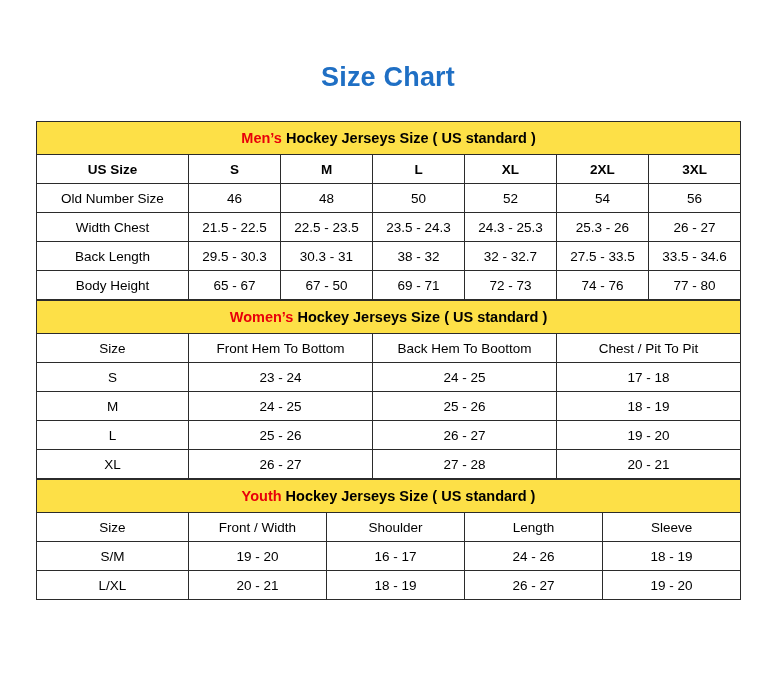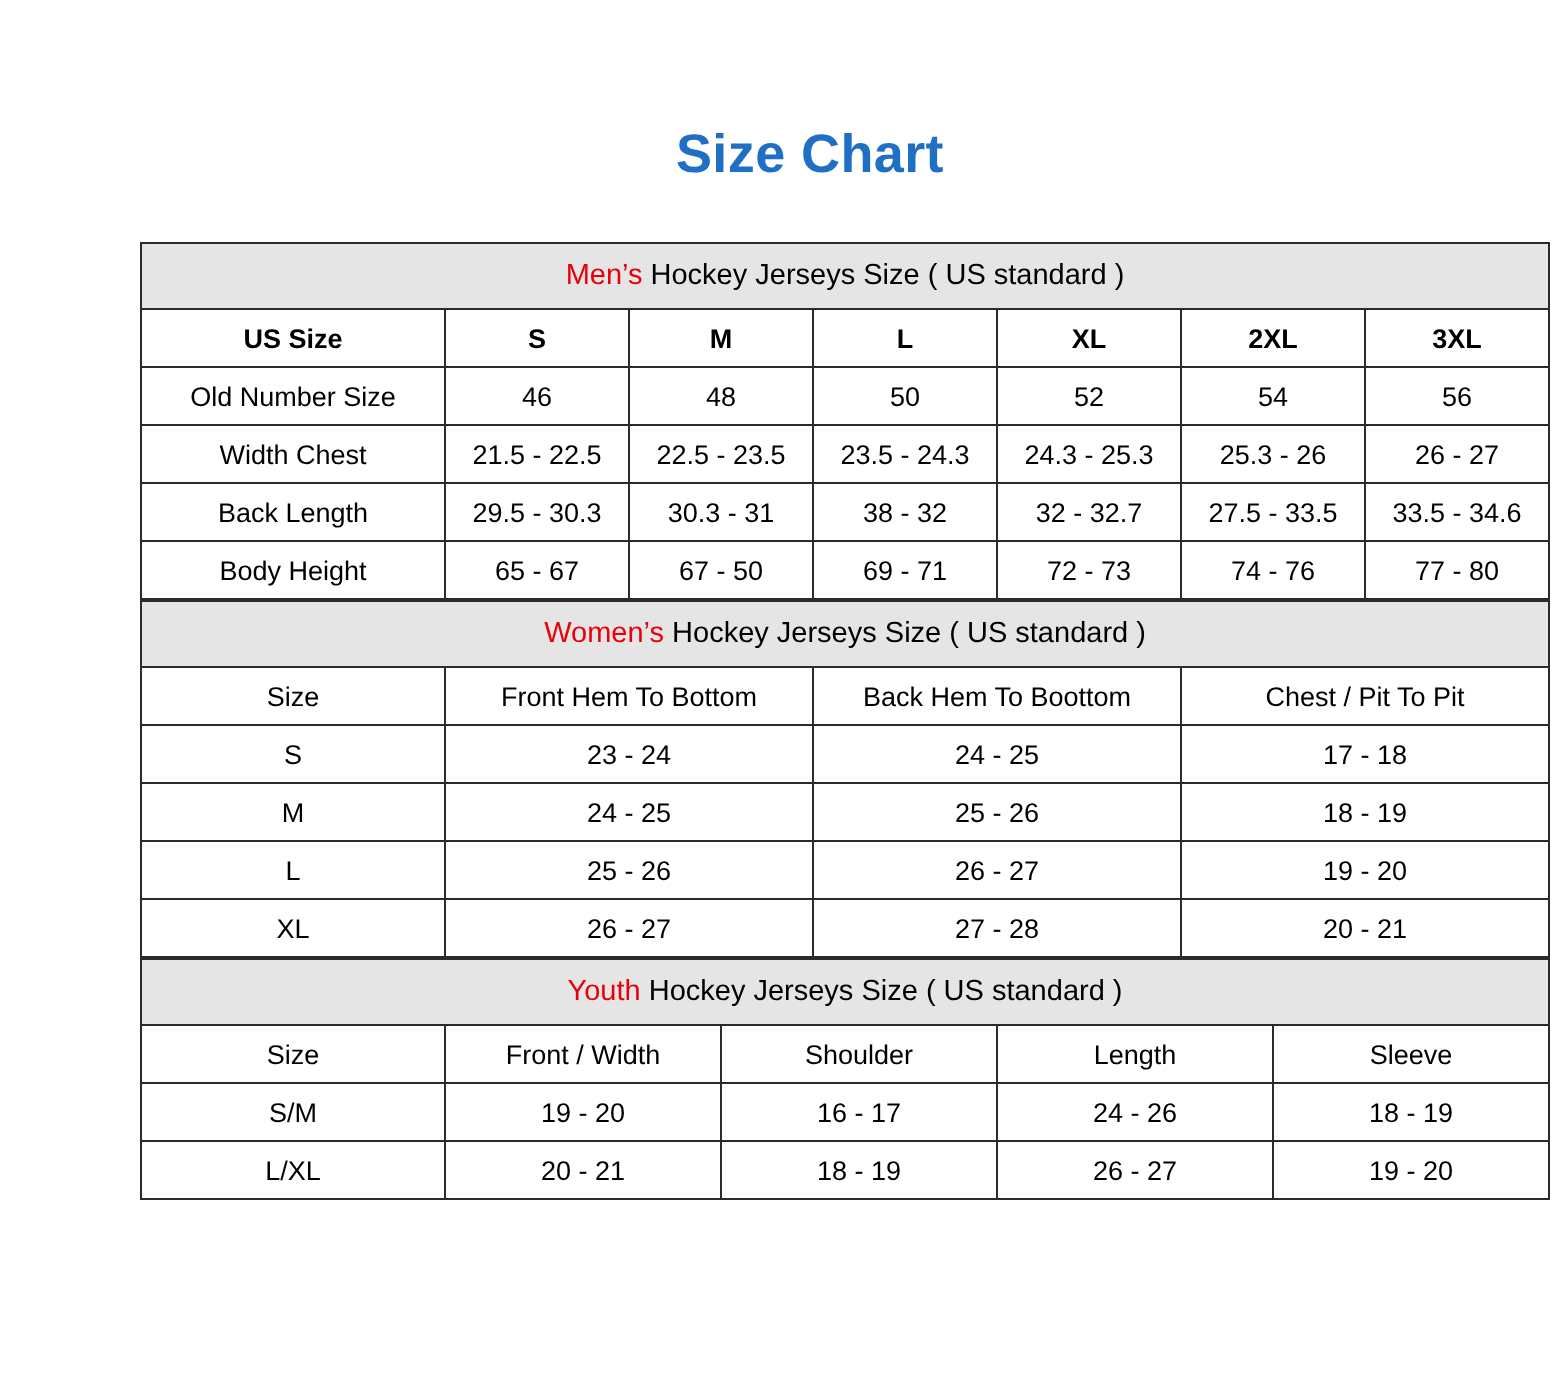--- a/index.html
+++ b/index.html
@@ -12,21 +12,20 @@
     background: #ffffff;
     font-family: "Liberation Sans", sans-serif;
     color: #000000;
     overflow: hidden;
   }
   .page {
     position: relative;
     width: 776px;
     height: 692px;
     box-sizing: border-box;
-    padding-left: 34px;
   }
   .title {
     text-align: center;
     font-size: 27px;
     font-weight: bold;
     color: #1f6fc4;
     padding-top: 62px;
     padding-bottom: 0;
     letter-spacing: 0.2px;
   }
@@ -41,22 +40,22 @@
   table.sz td {
     border: 1px solid #2b2b2b;
     font-size: 13.5px;
     text-align: center;
     height: 26px;
     padding: 1px 2px;
     vertical-align: middle;
     background: #ffffff;
   }
   tr.section td {
-    background: #e5e5e5;
-    font-weight: normal;
+    background: #fde047;
+    font-weight: bold;
     font-size: 14.5px;
     height: 30px;
   }
   .sec-red {
     color: #e8000a;
   }
   td.rowhead {
     font-weight: normal;
   }
   td.colhead {

